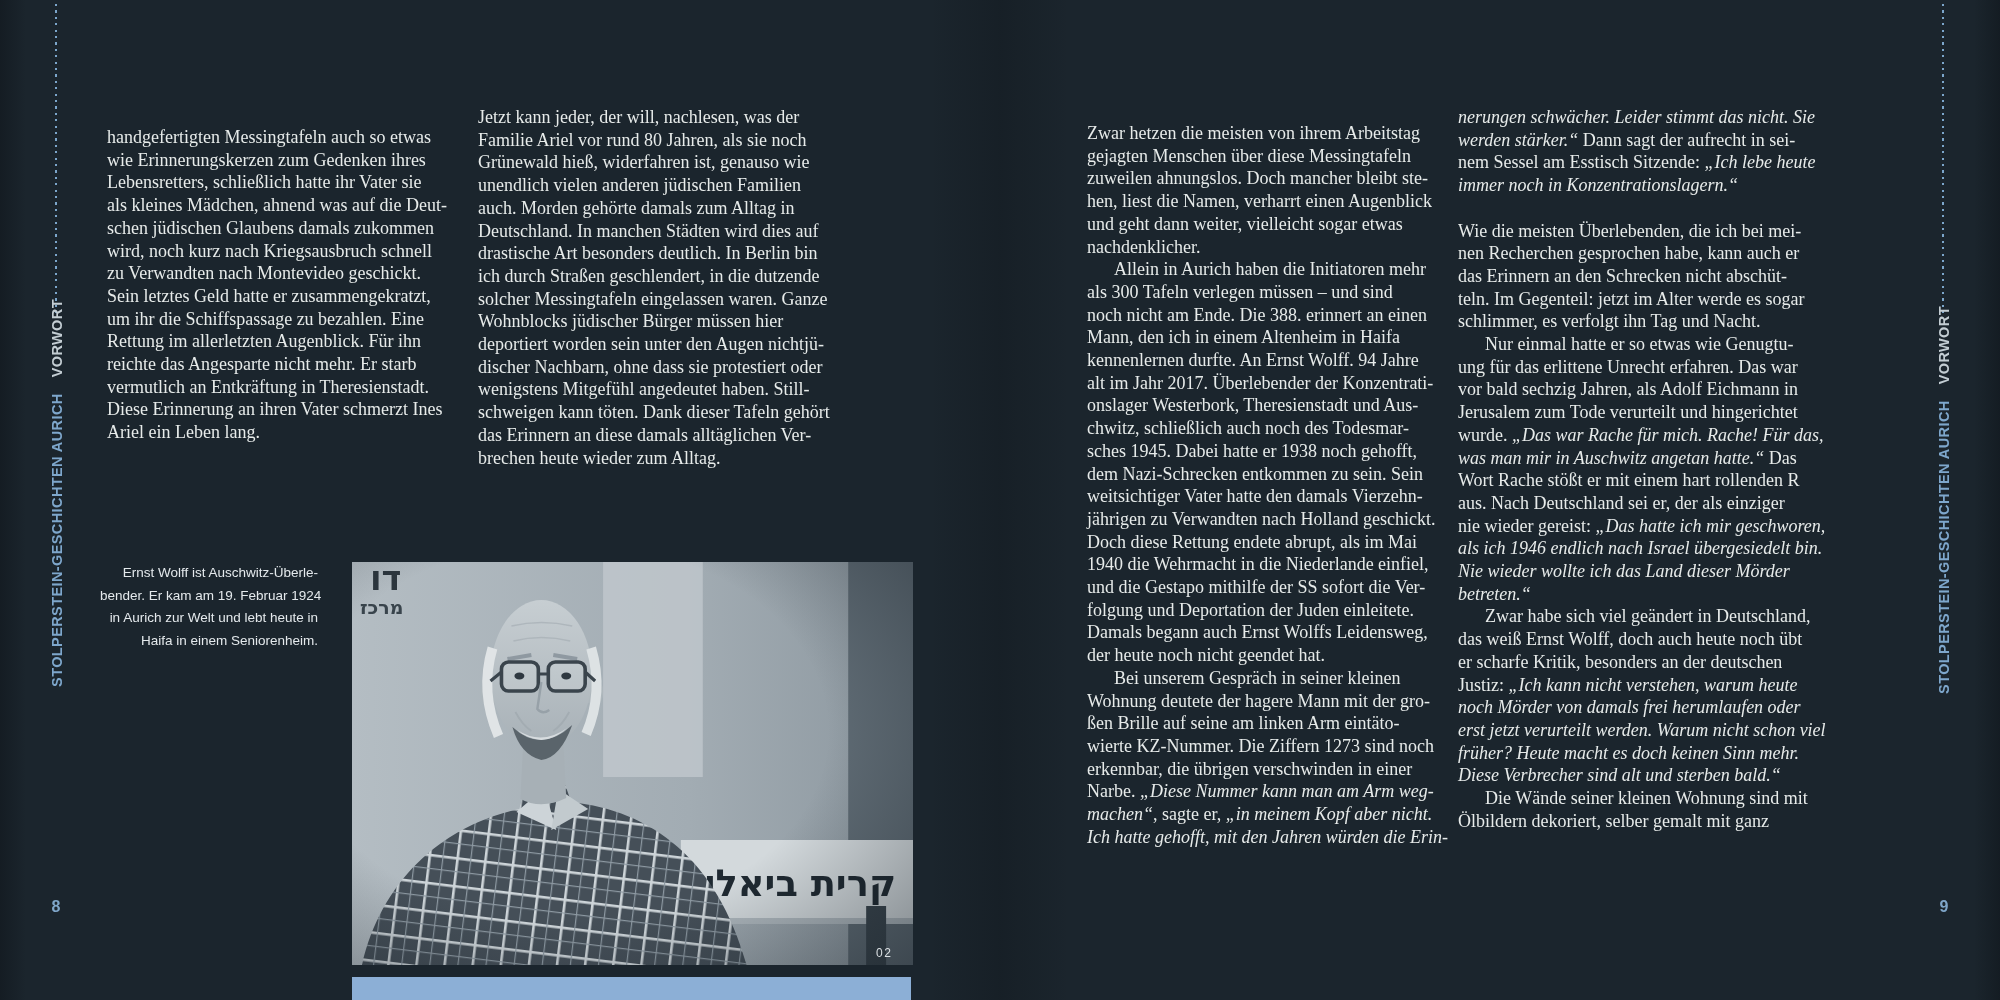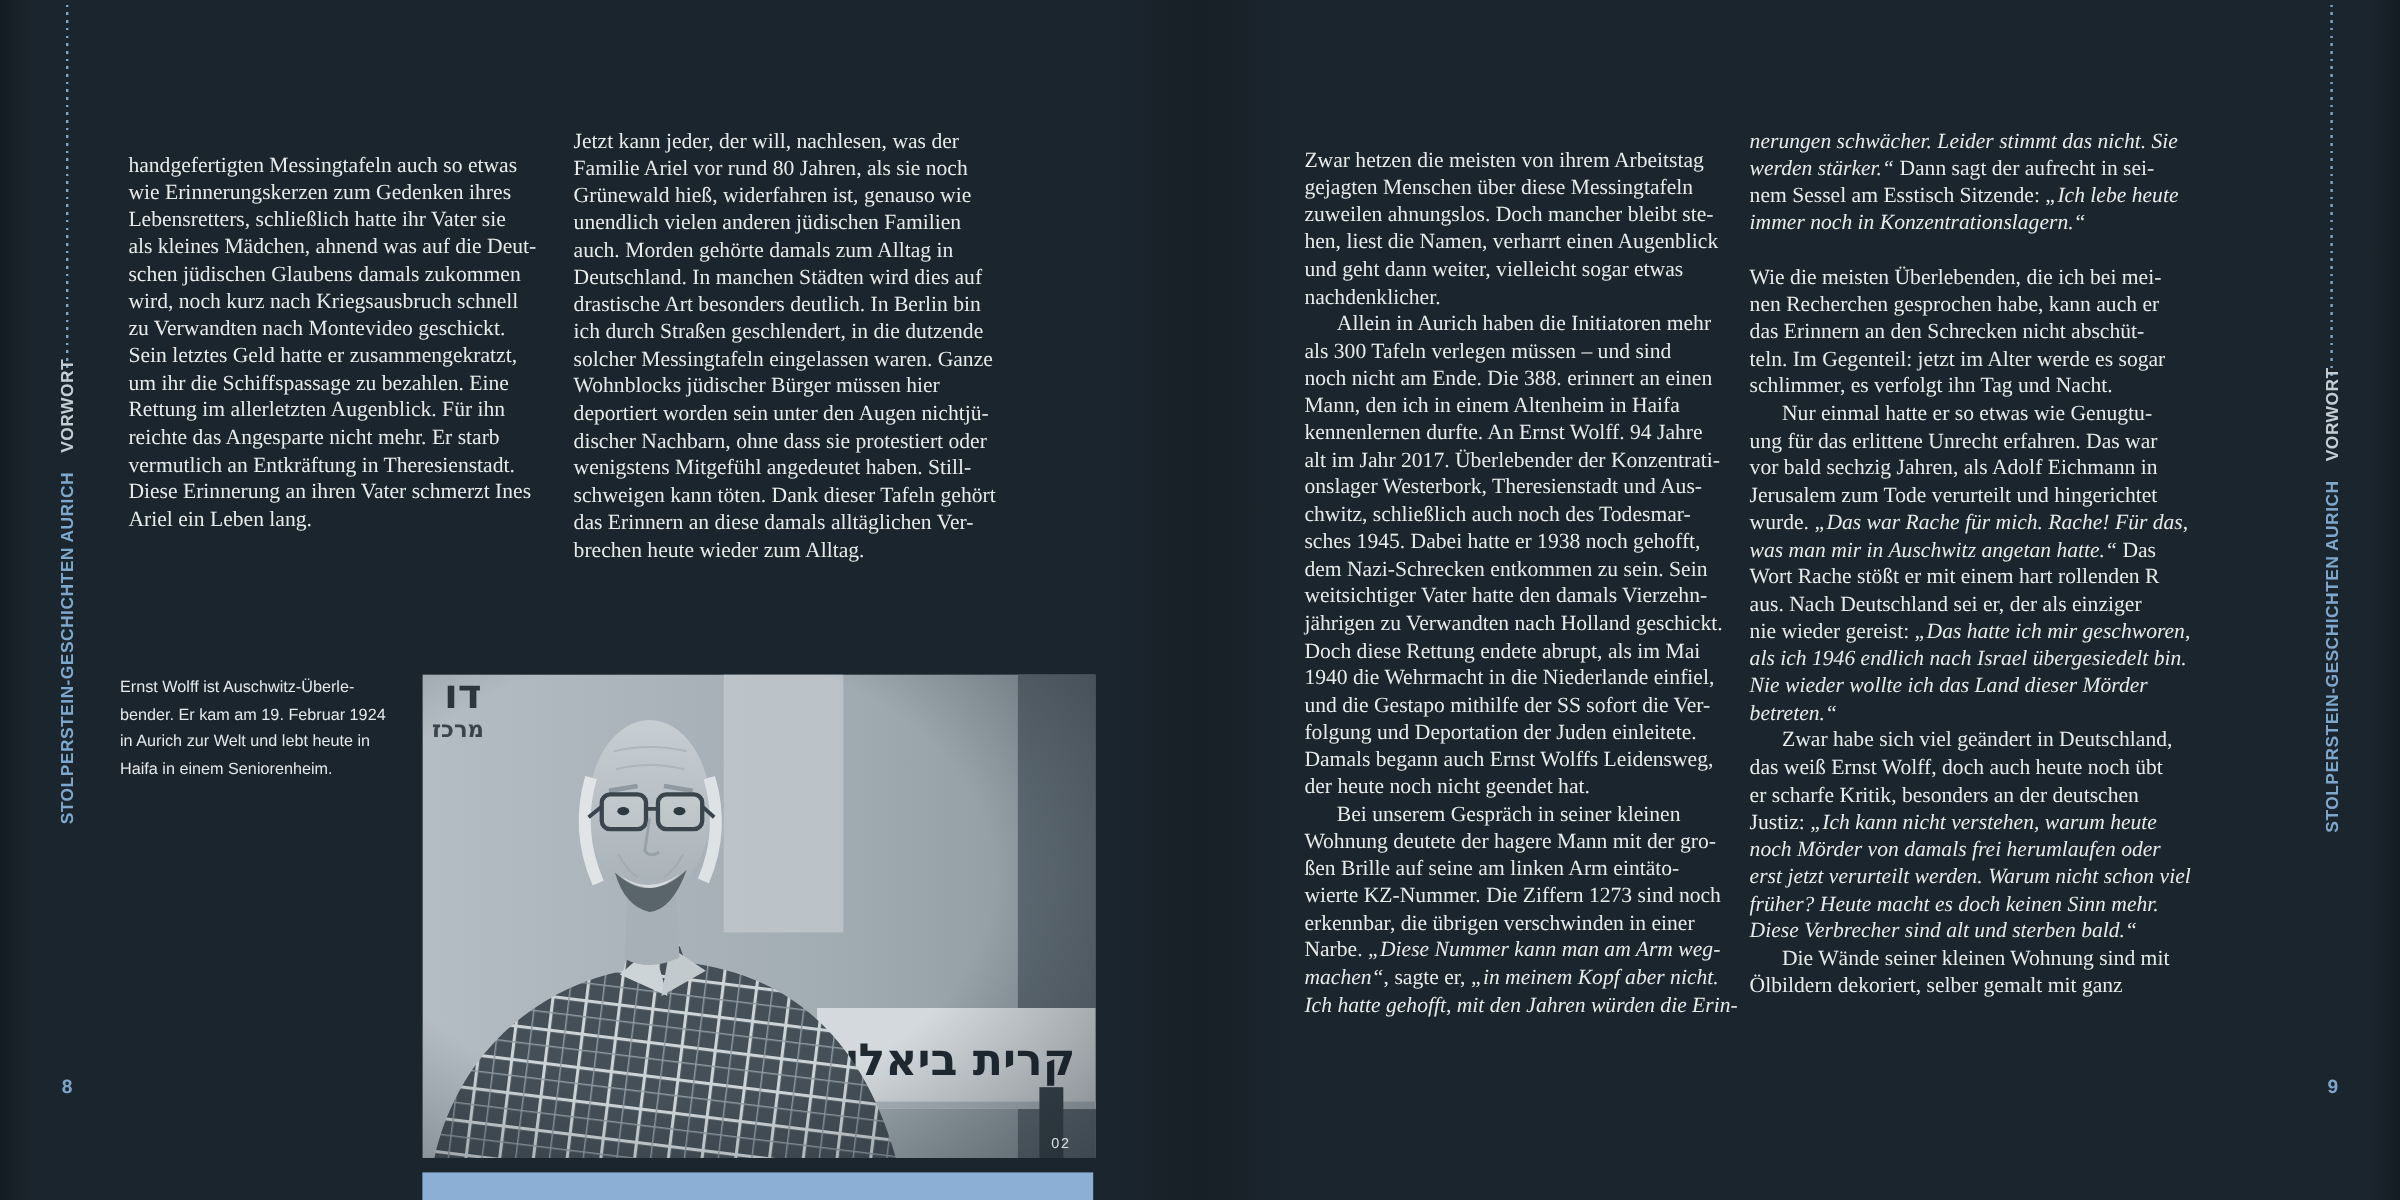--- a/index.html
+++ b/index.html
@@ -5,21 +5,21 @@
   html,body{margin:0;padding:0;}
   body{width:2000px;height:1000px;background:#141c22;overflow:hidden;}
   #spread{position:relative;width:2000px;height:1000px;background:#1b252d;font-family:"Liberation Serif",serif;}
 
   
   .col{position:absolute;font-size:18px;line-height:22.7px;color:#e7ebea;}
   .tl{white-space:pre;tab-size:6;-moz-tab-size:6;}
   .it{font-style:italic;}
 
   
-  .caption{position:absolute;left:100px;top:562px;width:218px;
+  .caption{position:absolute;left:100px;top:562px;width:218px;text-align:right;
     font-family:"Liberation Sans",sans-serif;font-size:13.5px;line-height:22.7px;color:#e4e9ec;}
 
   
   .sidebar{position:absolute;white-space:nowrap;font-family:"Liberation Sans",sans-serif;
     font-size:14.5px;font-weight:700;letter-spacing:0.4px;}
   .sidebar .sb-title{color:#7ea7cc;}
   .sidebar .sb-section{color:#c3cdd3;margin-left:16px;}
   #sidebar-left{left:57px;top:493px;transform:translate(-50%,-50%) rotate(-90deg);}
   #sidebar-right{left:1944px;top:500px;transform:translate(-50%,-50%) rotate(-90deg);}
 

